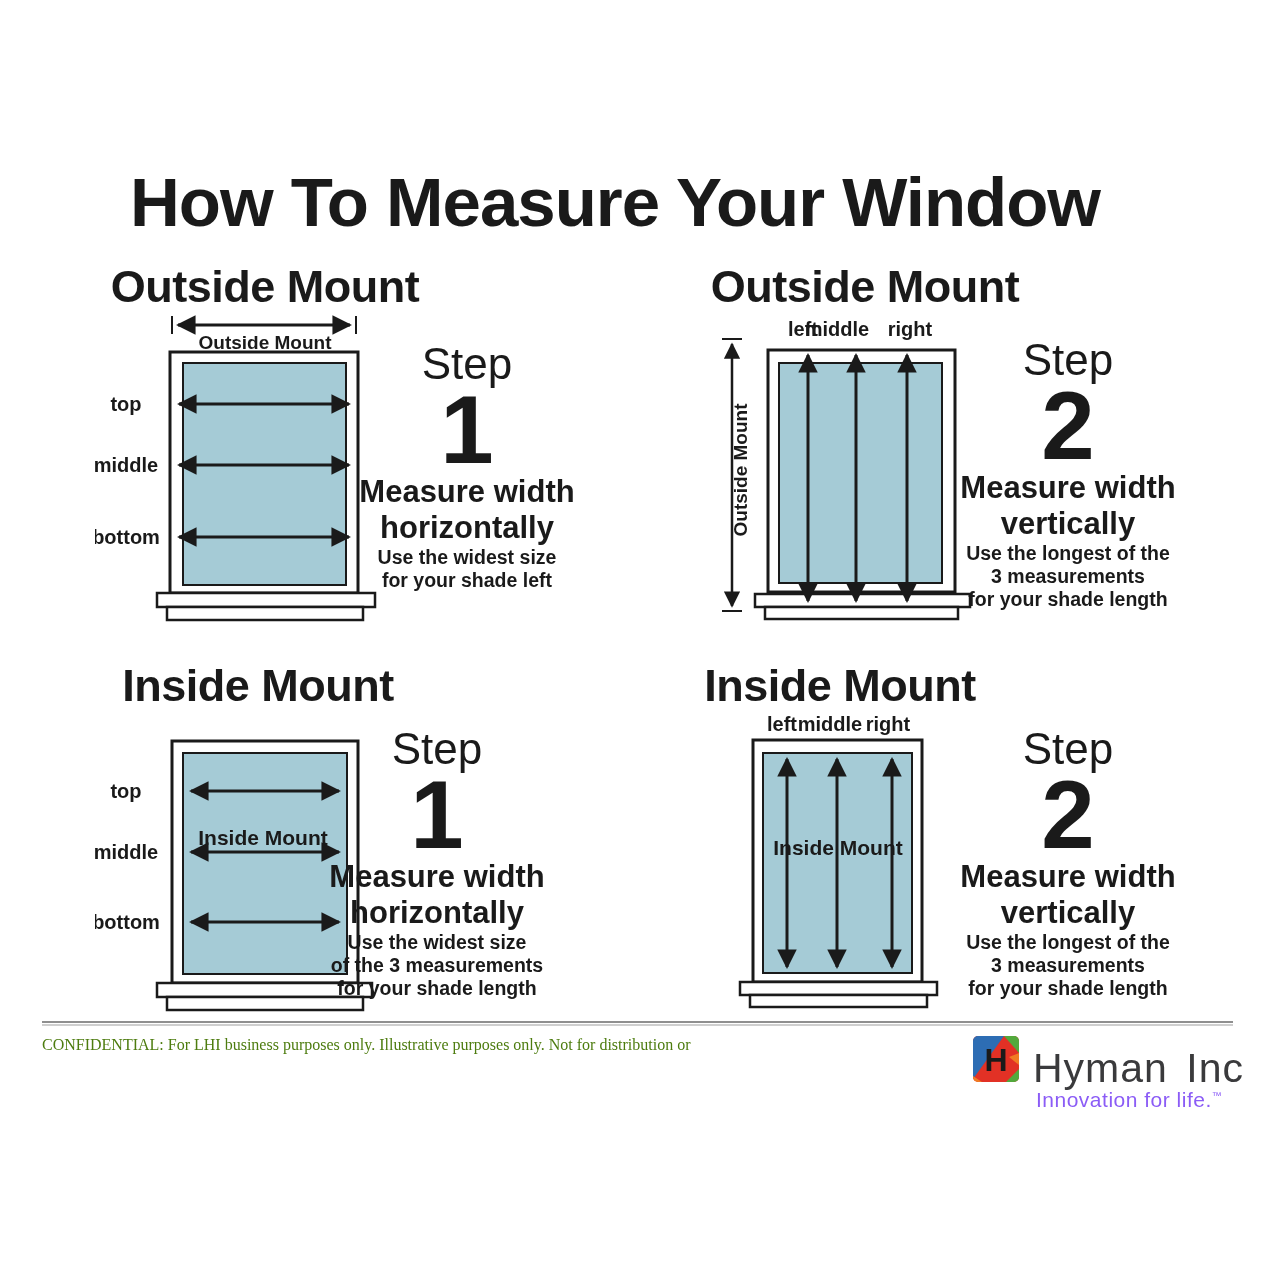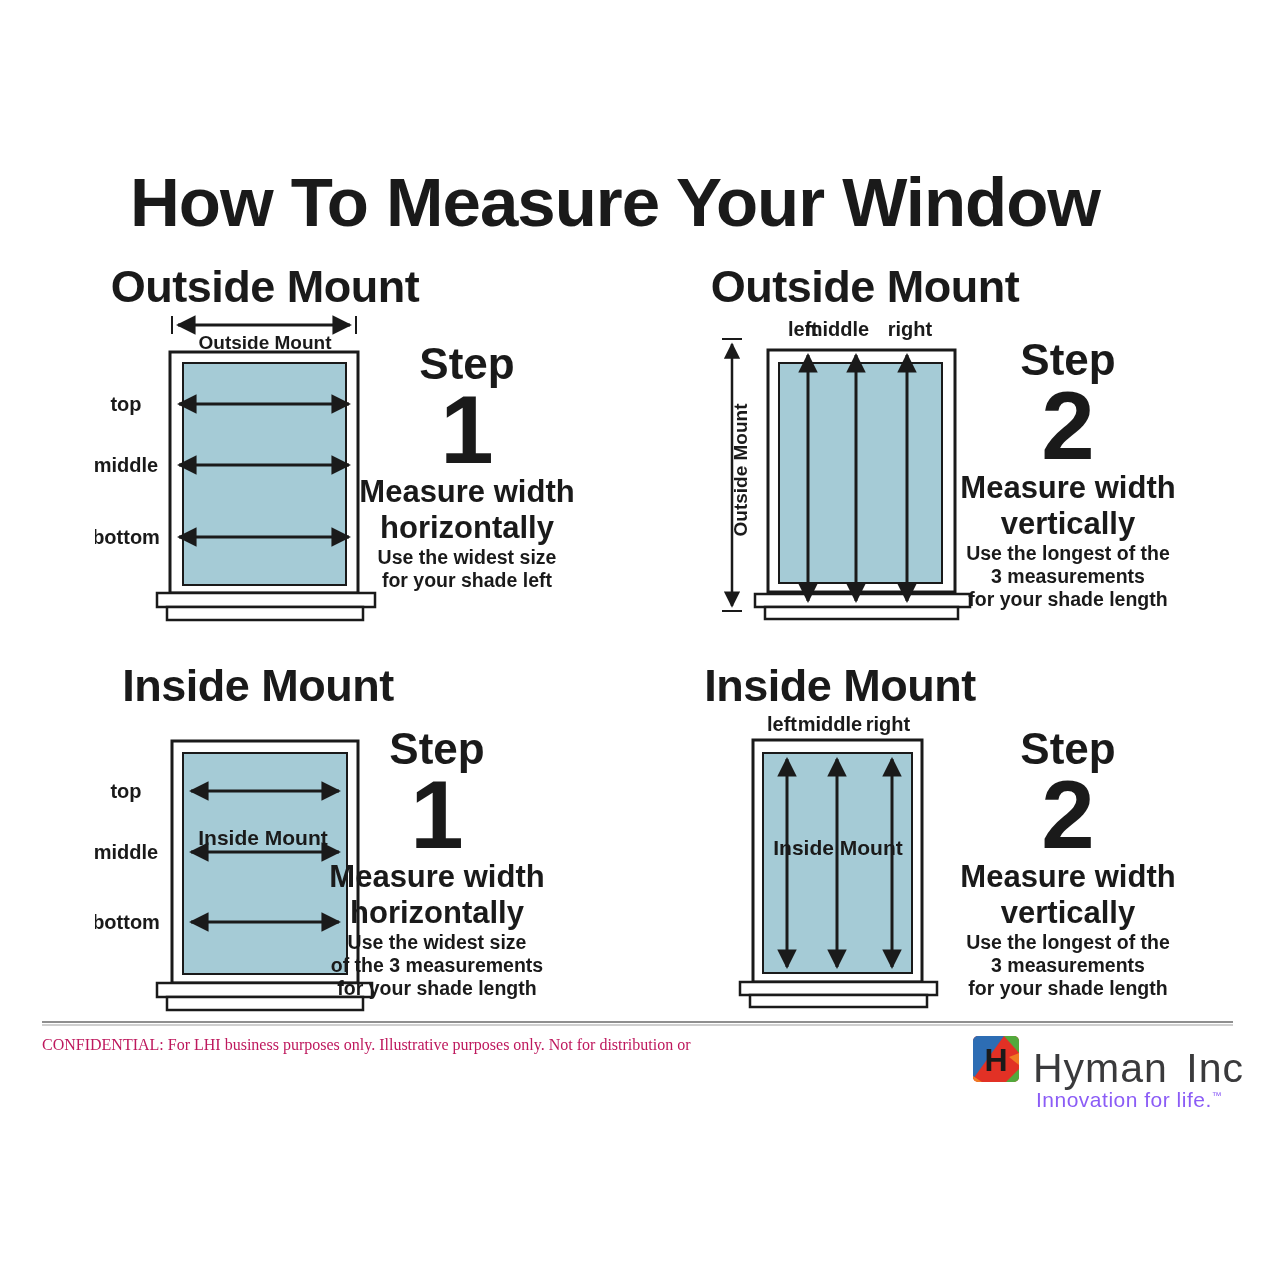--- a/index.html
+++ b/index.html
@@ -4,38 +4,38 @@
 <style>
   html,body{margin:0;padding:0;background:#ffffff;}
   body{width:1275px;height:1275px;position:relative;overflow:hidden;
        font-family:"Liberation Sans",sans-serif;color:#1a1a1a;}
   .abs{position:absolute;}
   .page-title{top:163px;left:615px;transform:translateX(-50%);
       font-size:69px;font-weight:bold;letter-spacing:-1px;white-space:nowrap;}
   .q-heading{transform:translateX(-50%);font-size:45px;font-weight:bold;
       letter-spacing:-0.5px;white-space:nowrap;}
   .step{width:240px;text-align:center;}
-  .step-word{font-size:44px;font-weight:bold;line-height:1;}
+  .step-word{font-size:44px;font-weight:normal;line-height:1;}
   .step-num{font-size:96px;font-weight:bold;line-height:0.92;}
   .step-line{font-size:31px;font-weight:bold;line-height:1.15;}
   .step-note{font-size:19.5px;font-weight:bold;line-height:1.2;}
   svg text{font-family:"Liberation Sans",sans-serif;font-weight:bold;fill:#1a1a1a;}
   .lbl{font-size:20px;}
   .dimlbl{font-size:19px;}
   .innerlbl{font-size:21px;}
   .frame{fill:#ffffff;stroke:#1a1a1a;stroke-width:3;}
   .pane{stroke:#1a1a1a;stroke-width:2;}
   .sill{fill:#ffffff;stroke:#1a1a1a;stroke-width:2.5;}
   .arrow{stroke:#1a1a1a;stroke-width:3;}
   .dim{stroke:#1a1a1a;stroke-width:2.5;}
   .tick{stroke:#1a1a1a;stroke-width:2;}
   .footer-rule{left:42px;top:1021px;width:1191px;height:2px;background:#8f8f8f;
       box-shadow:0 3px 0 #cfcfcf;}
   .confidential{left:42px;top:1033px;font-family:"Liberation Serif",serif;
-      font-size:16px;line-height:1.45;color:#be185d;}
+      font-size:16px;line-height:1.45;color:#4d7c0f;}
   .wordmark{left:1033px;top:1038px;font-size:41px;line-height:1;color:#3a3a3c;
       letter-spacing:1px;word-spacing:6px;white-space:nowrap;margin-top:10px;}
   .tagline{left:1036px;top:1089px;font-size:21px;line-height:1;color:#8b5cf6;
       letter-spacing:0.5px;white-space:nowrap;}
   .tagline sup{font-size:10px;}
 </style>
 </head>
 <body>
 
 <svg width="0" height="0" style="position:absolute">

